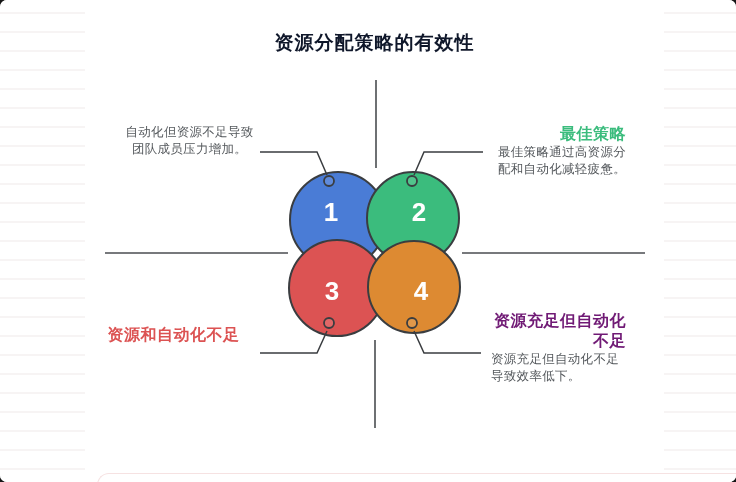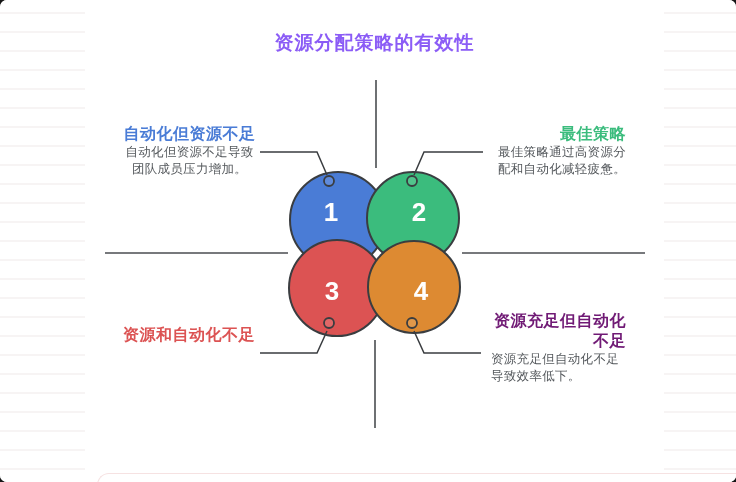--- a/index.html
+++ b/index.html
@@ -18,35 +18,35 @@
     background:#ffffff;
   }
   .bottom-card{
     position:absolute;left:97px;top:473px;right:0;height:12px;
     background:#ffffff;border-top:1px solid #f6e2e2;border-left:1px solid #f6e2e2;
     border-top-left-radius:12px;
   }
   .title{
     position:absolute;left:85px;top:30px;width:579px;
     text-align:center;font-size:19px;font-weight:bold;letter-spacing:1px;
-    color:#8b5cf6;
+    color:#0f172a;
   }
   svg.diagram{position:absolute;left:0;top:0;}
   .axis{stroke:#4a4d50;stroke-width:1.6;}
   .connector{stroke:#3a3d40;stroke-width:1.5;fill:none;}
   .vcircle{stroke:#3a3d40;stroke-width:2;}
   .dot{fill:rgba(255,255,255,0.12);stroke:#3a3d40;stroke-width:1.8;}
   .num{fill:#ffffff;font-weight:bold;font-size:26px;text-anchor:middle;
        font-family:"Liberation Sans","DejaVu Sans",sans-serif;}
   .label{position:absolute;}
   .heading{font-size:16px;font-weight:bold;line-height:20px;letter-spacing:0.5px;}
   .desc{font-size:12.5px;line-height:16.5px;letter-spacing:0.3px;color:#54585c;}
   .q-tl{right:480px;top:124px;width:133px;text-align:center;}
   .q-tr{left:491px;top:124px;width:135px;text-align:right;}
-  .q-bl{right:480px;top:325px;width:133px;text-align:left;}
+  .q-bl{right:496px;top:325px;width:133px;text-align:center;}
   .q-br{left:491px;top:311px;width:135px;text-align:left;}
   .h-blue{color:#4a7cd6;}
   .h-green{color:#3bbc7d;}
   .h-red{color:#dc5353;}
   .h-orange{color:#701a75;text-align:right;}
 </style>
 </head>
 <body>
 
 <div class="page">
@@ -77,21 +77,20 @@
     <circle class="dot" cx="329" cy="323" r="5"></circle>
     <circle class="dot" cx="412" cy="323" r="5"></circle>
 
     <text class="num" x="331" y="221">1</text>
     <text class="num" x="419" y="221">2</text>
     <text class="num" x="332" y="300">3</text>
     <text class="num" x="421" y="300">4</text>
   </svg>
 
   <div class="label q-tl">
-    <div class="heading h-blue">自动化但资源不足</div>
     <div class="desc">自动化但资源不足导致团队成员压力增加。</div>
   </div>
 
   <div class="label q-tr">
     <div class="heading h-green">最佳策略</div>
     <div class="desc">最佳策略通过高资源分配和自动化减轻疲惫。</div>
   </div>
 
   <div class="label q-bl">
     <div class="heading h-red">资源和自动化不足</div>

